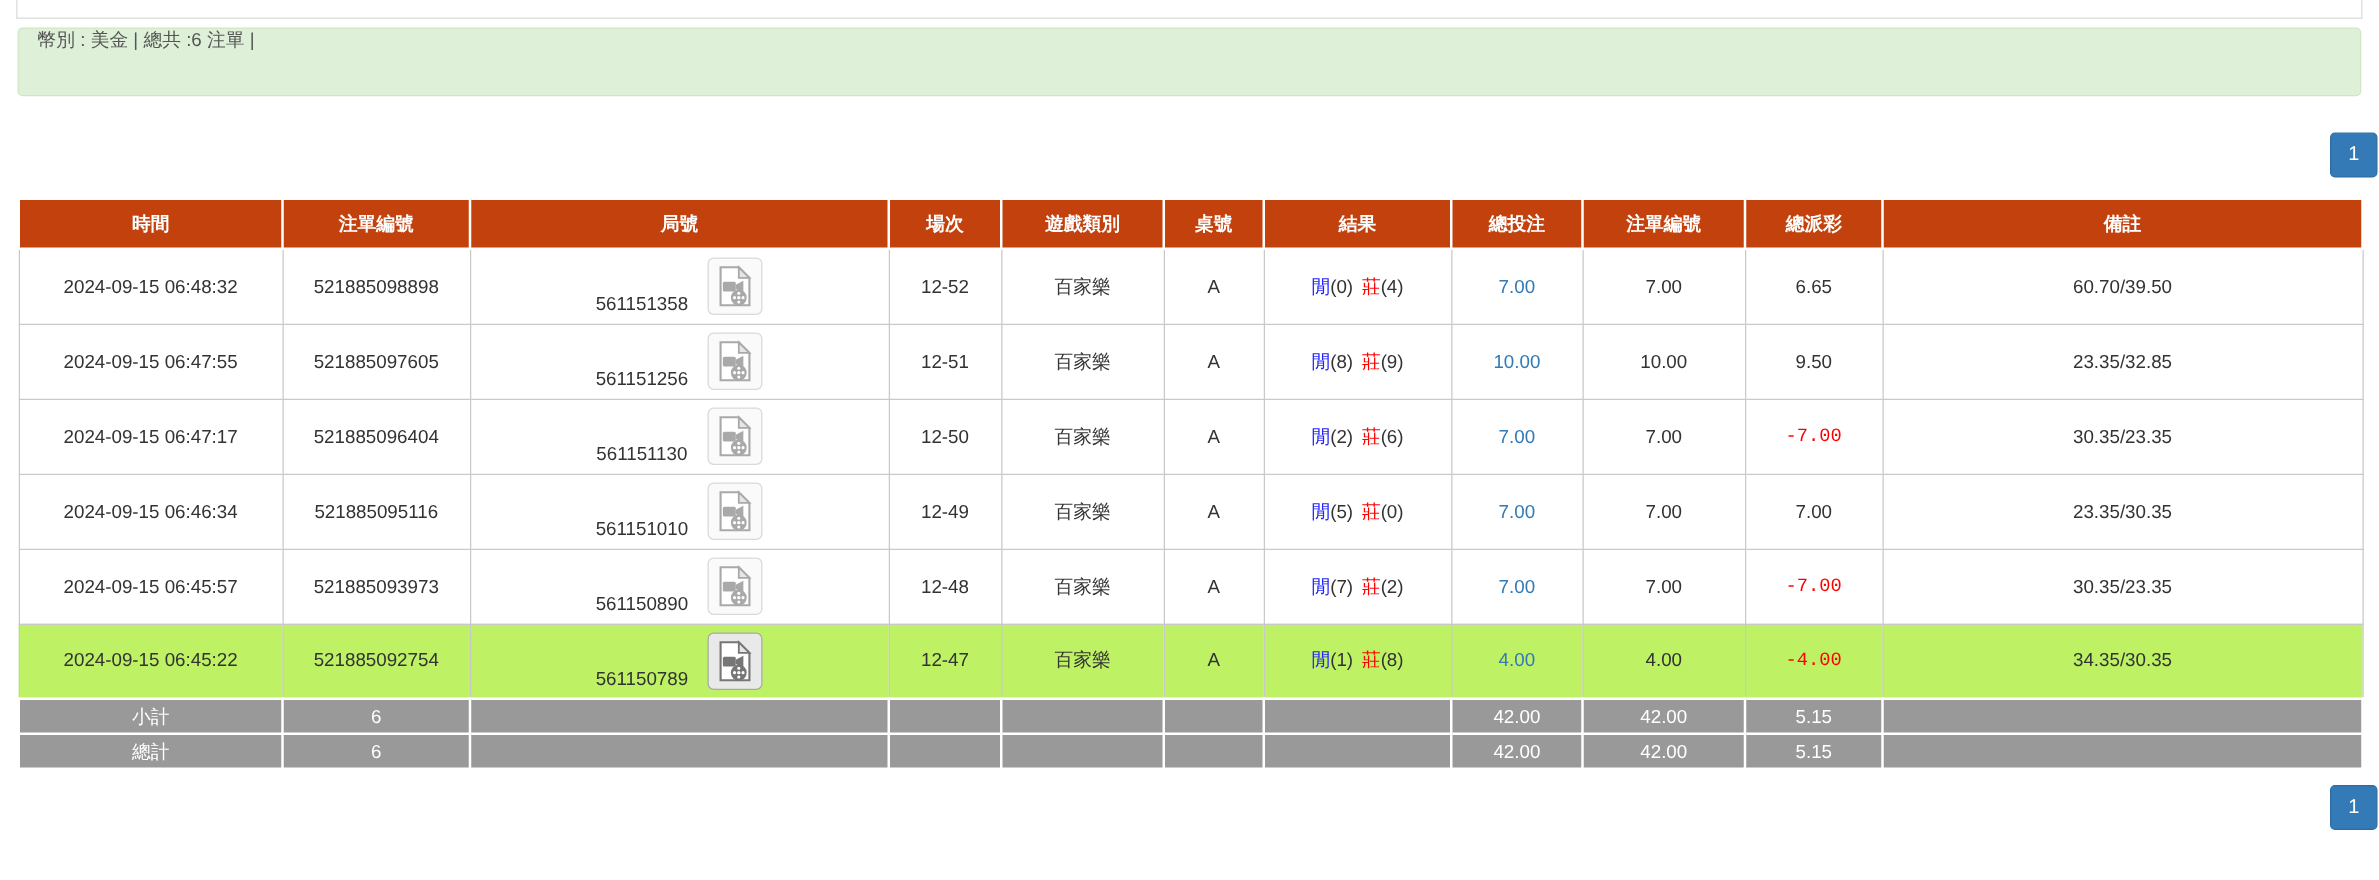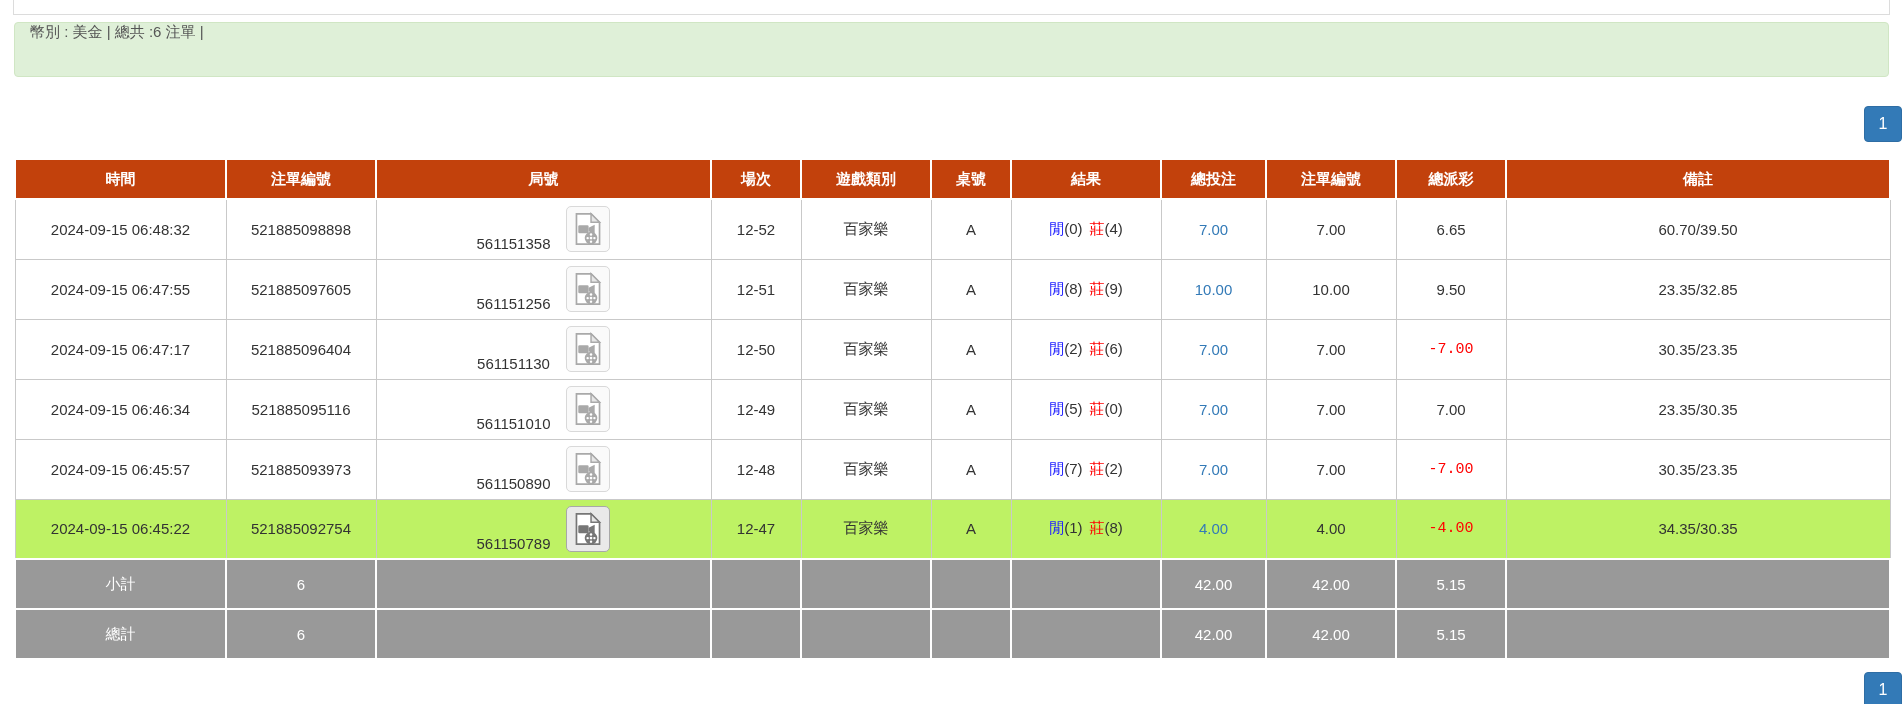--- a/index.html
+++ b/index.html
@@ -60,21 +60,21 @@
   
   .res-p { color: #2222ff; }
   .res-b { color: #ff0000; margin-left: 7px; }
   .res-v { color: #333; }
 
   a.bet-link { color: #337ab7; text-decoration: none; cursor: pointer; }
   td.neg { color: #ff0000; font-family: Liberation Mono, monospace; }
 
   
   tr.sum td {
-    background: #999999; color: #fff; border: 2px solid #fff; height: 50px;
+    background: #999999; color: #fff; border: 2px solid #fff; height: 28px;
   }
 </style>
 </head>
 <body>
 
 <div class="top-strip"></div>
 
 <div class="alert">
   <span class="alert-left">幣別 : 美金 | 總共 :6 注單 |</span>
 </div>

